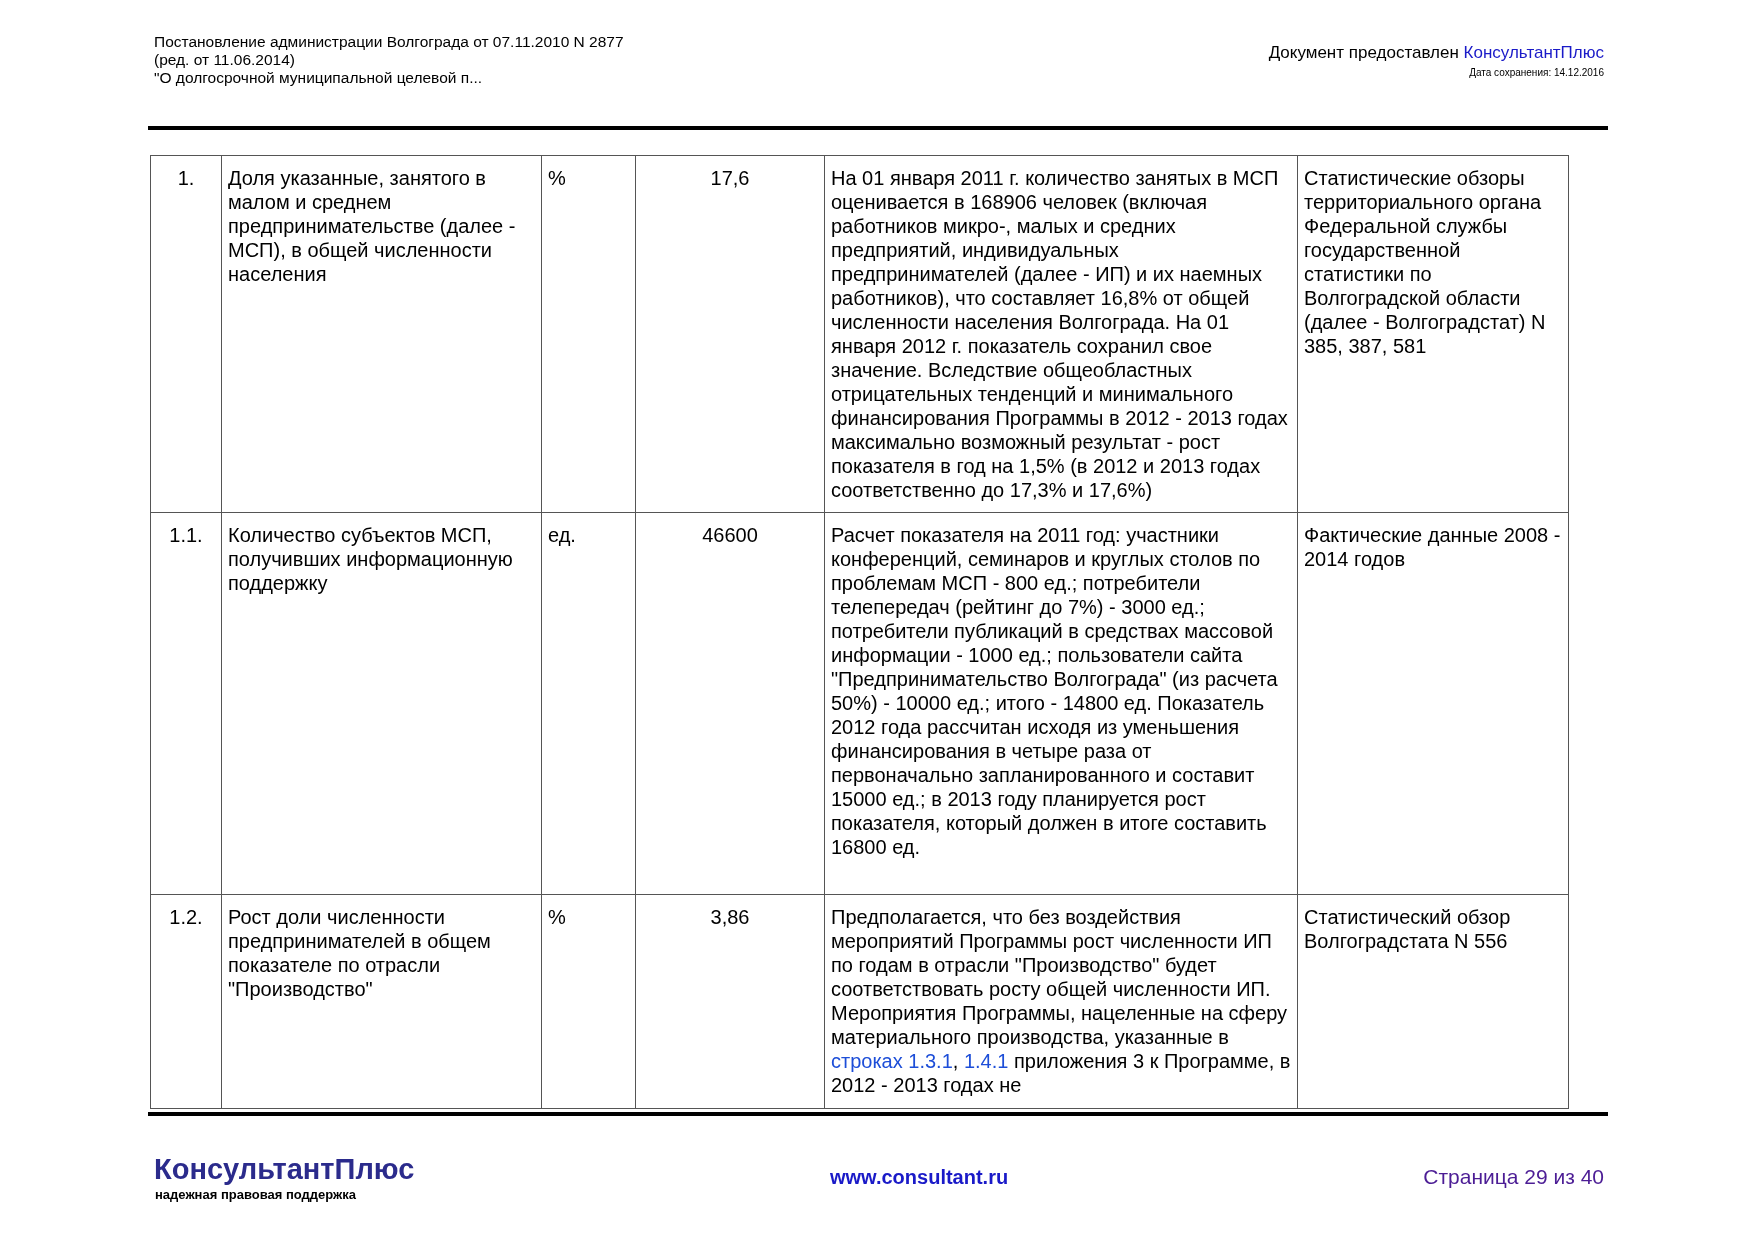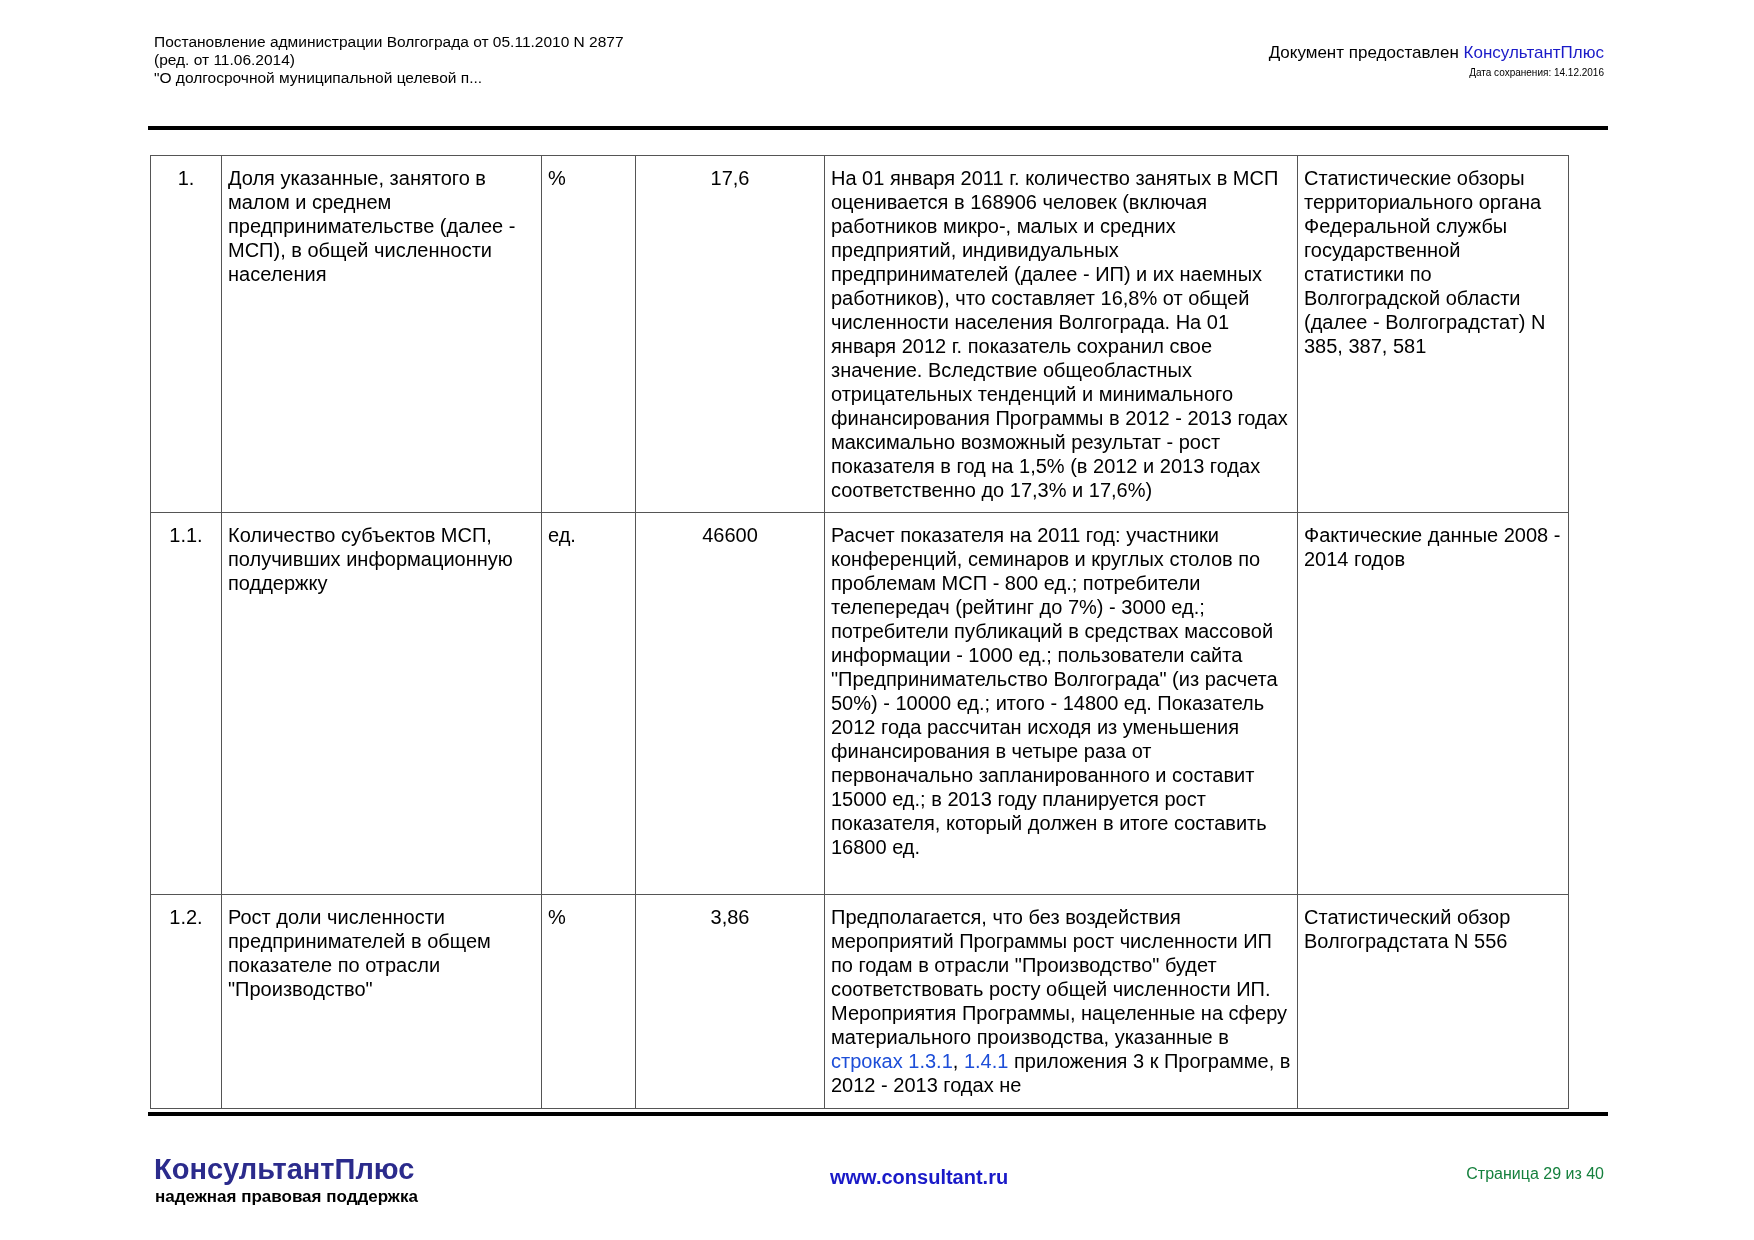--- a/index.html
+++ b/index.html
@@ -33,36 +33,36 @@
   td.num { text-align: center; }
   td.val { text-align: center; }
   td.unit { text-align: left; }
   .link { color: #1d4ed8; }
   .footer-logo {
     position: absolute; left: 154px; top: 1153px;
     font-size: 29px; font-weight: bold; color: #2b2b8c; line-height: 32px;
   }
   .footer-tagline {
     position: absolute; left: 155px; top: 1187px;
-    font-size: 17px; font-weight: bold; color: #000;
+    font-size: 13px; font-weight: bold; color: #000;
   }
   .footer-url {
     position: absolute; left: 786px; top: 1166px;
     font-size: 20px; font-weight: bold; color: #1a1ac8; margin-left: 44px;
   }
   .footer-page {
     position: absolute; right: 150px; top: 1165px;
-    font-size: 16px; color: #15803d;
+    font-size: 21px; color: #4c1d95;
   }
 </style>
 </head>
 <body>
 
 <div class="header-left">
-  <div>Постановление администрации Волгограда от 05.11.2010 N 2877</div>
+  <div>Постановление администрации Волгограда от 07.11.2010 N 2877</div>
   <div>(ред. от 11.06.2014)</div>
   <div>"О долгосрочной муниципальной целевой п...</div>
 </div>
 
 <div class="header-right">
   <div><span>Документ предоставлен </span><span class="brand">КонсультантПлюс</span></div>
   <div class="date">Дата сохранения: 14.12.2016</div>
 </div>
 
 <div class="rule top"></div>

